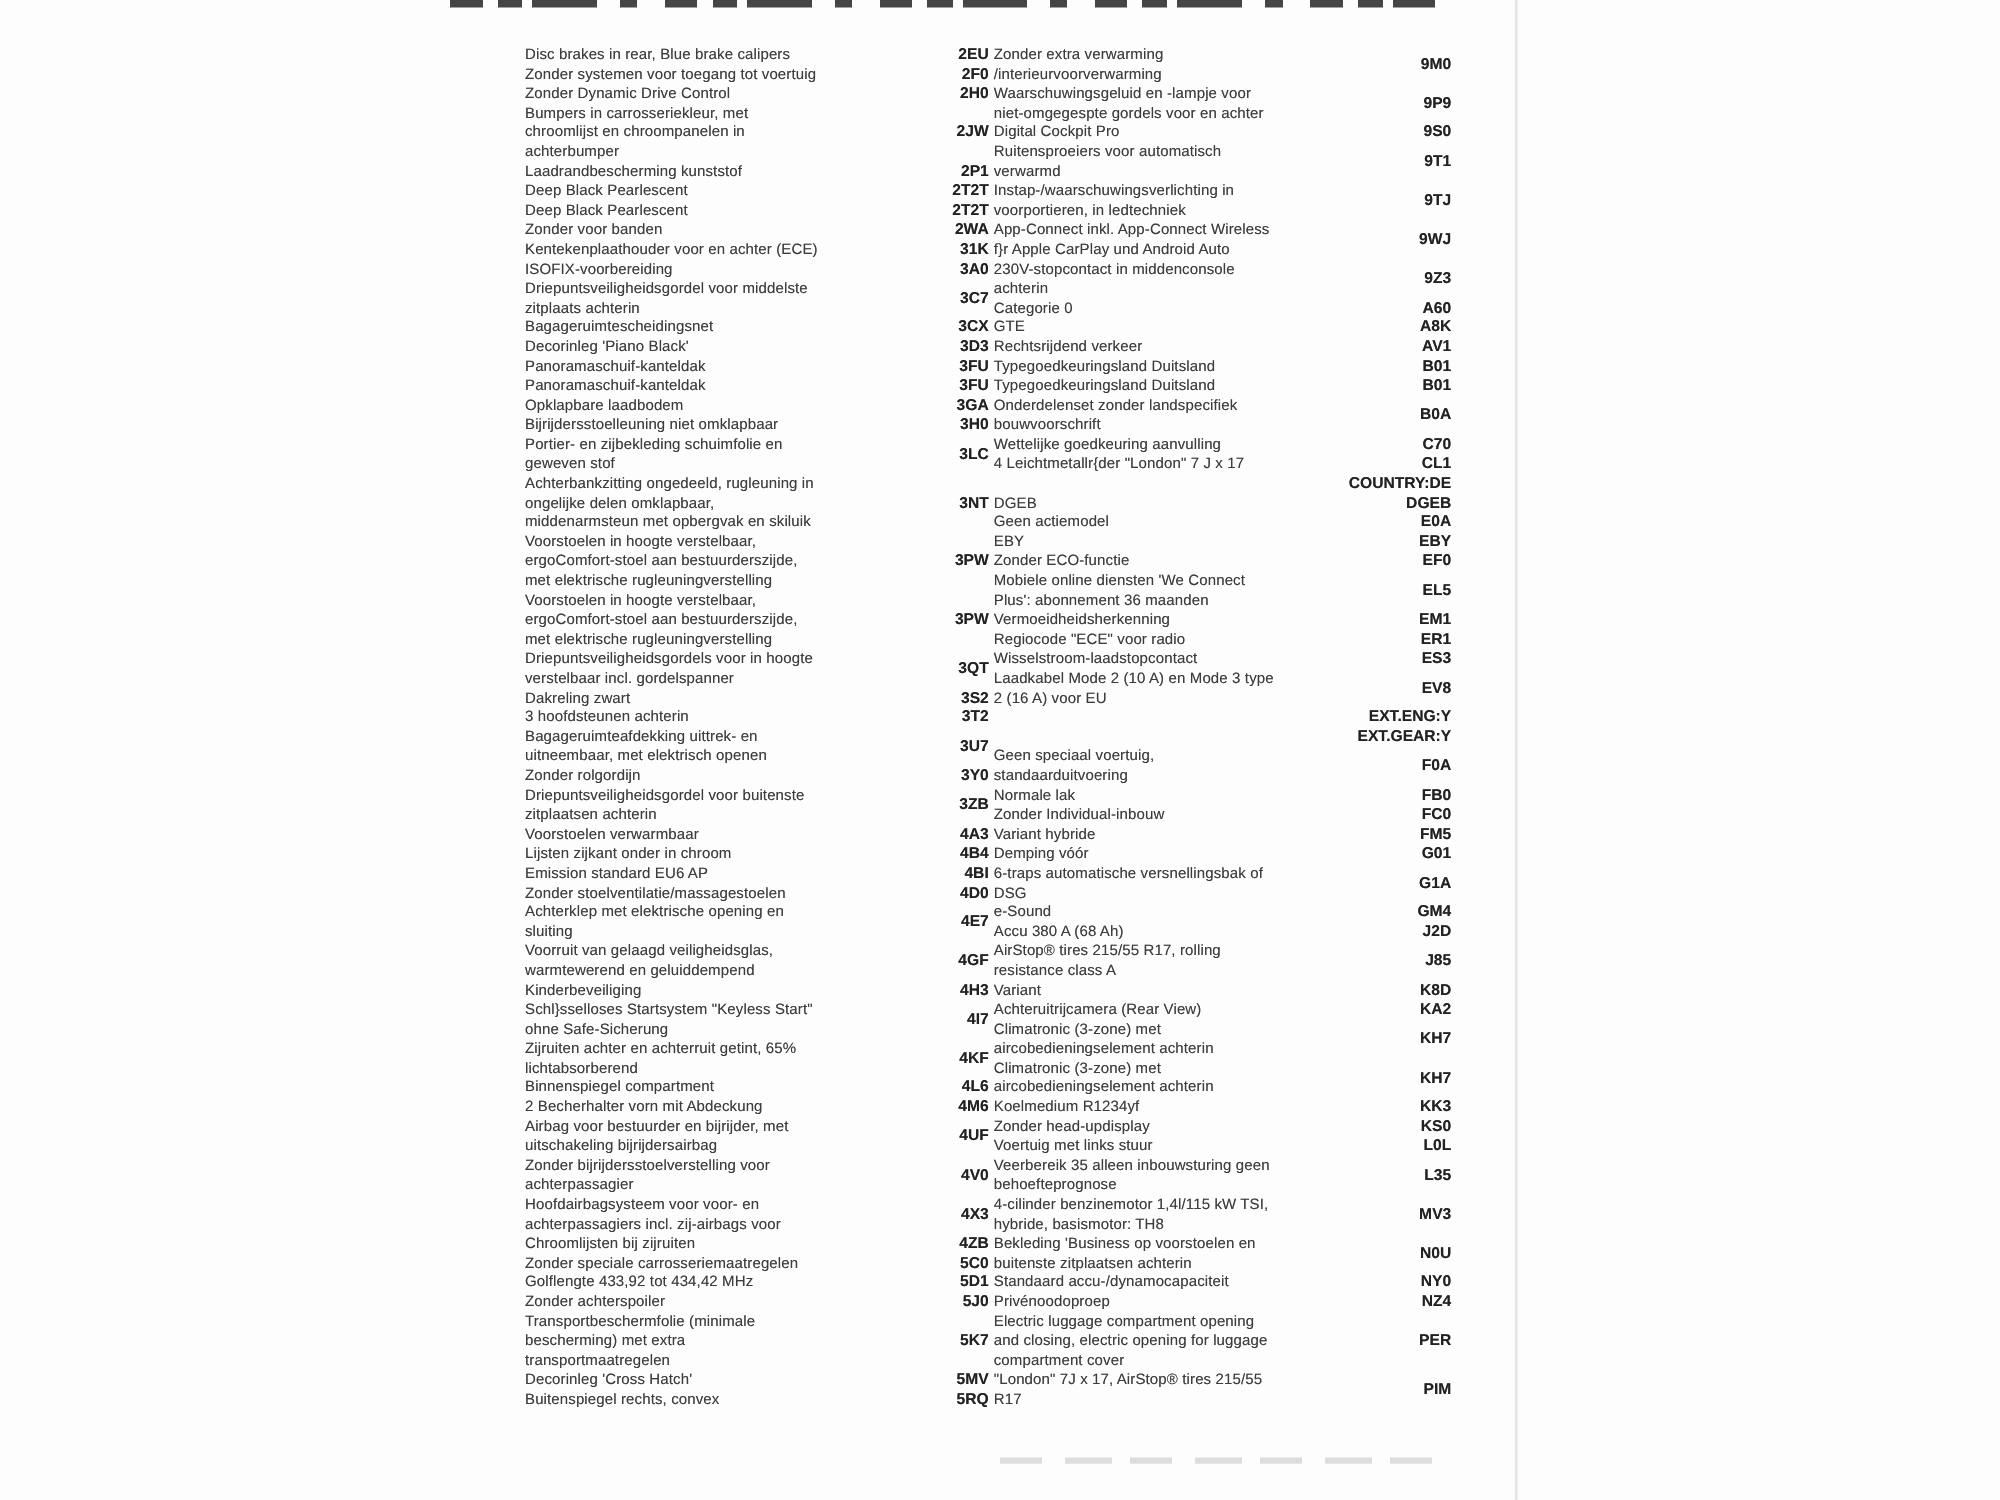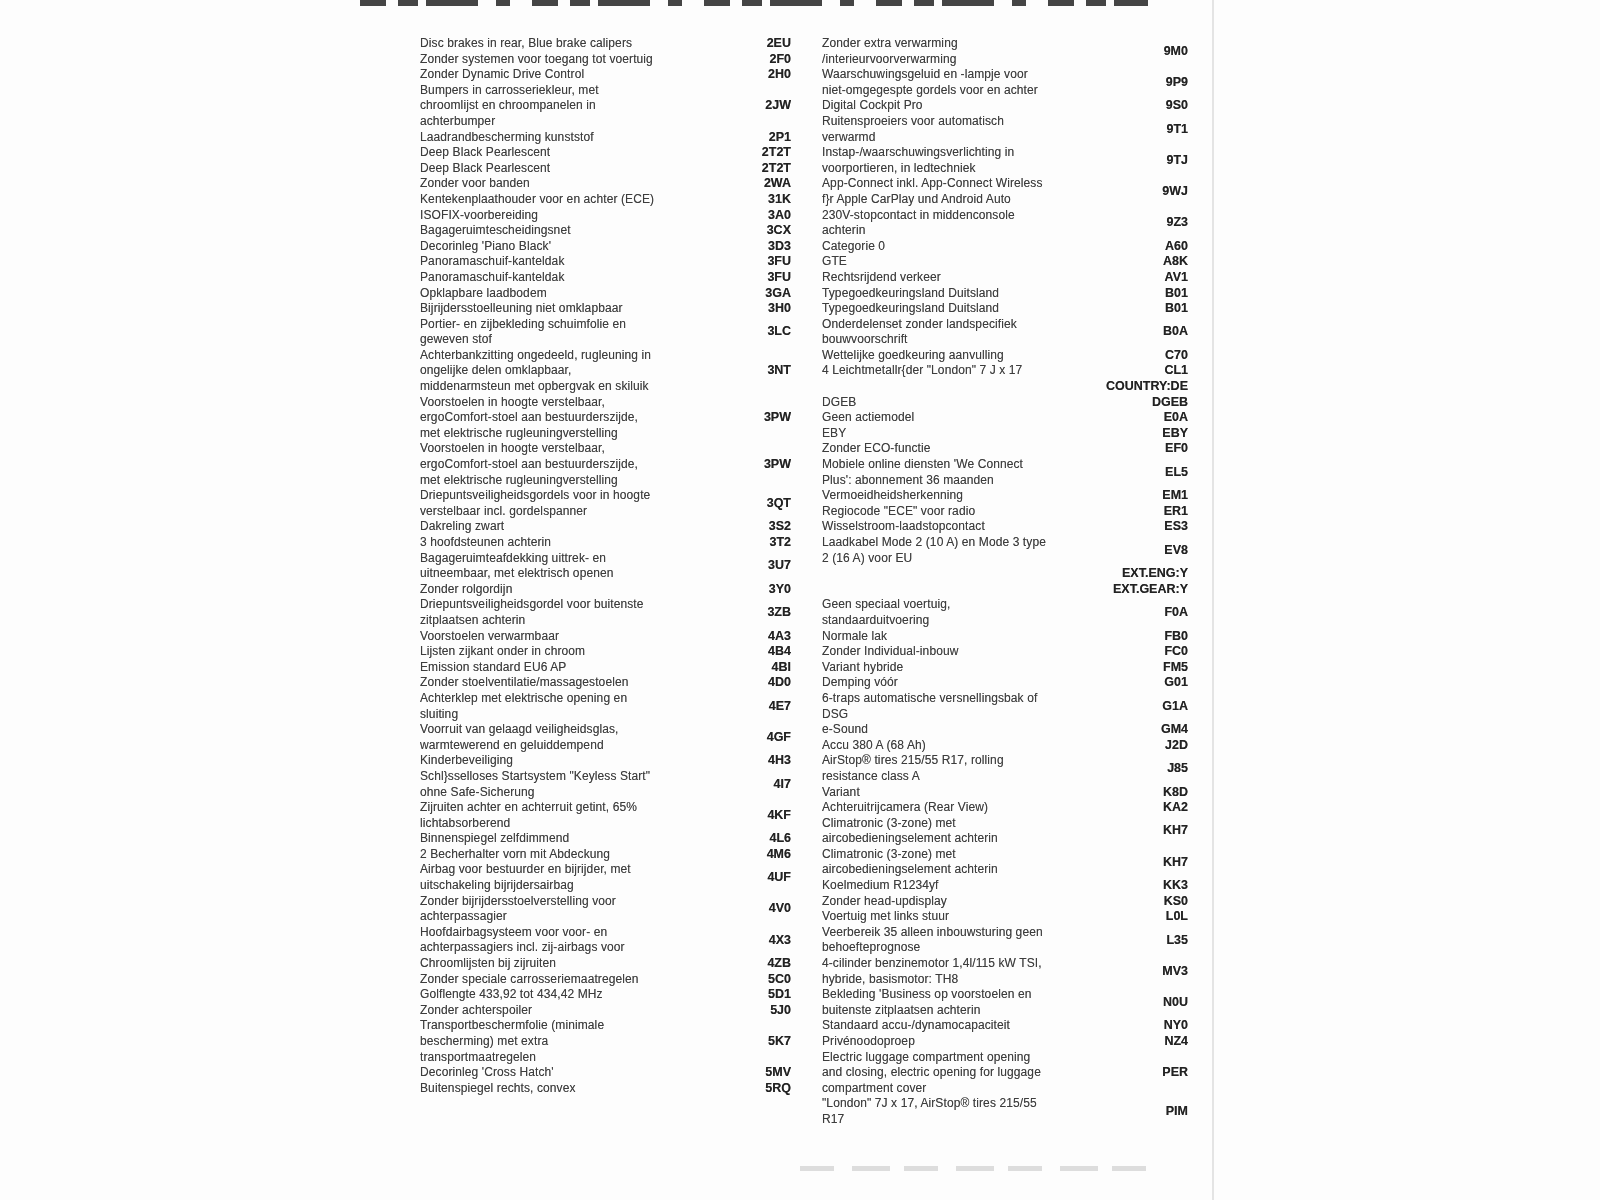--- a/index.html
+++ b/index.html
@@ -31,21 +31,21 @@
       #dddddd 0 34px, transparent 34px 52px,
       #dddddd 52px 90px, transparent 90px 104px);
   }
   .col {
     position: absolute;
     top: 36px;
     display: flex;
     flex-direction: column;
   }
   .col-left  { left: 420px; width: 371px; }
-  .col-right { left: 795px; width: 366px; margin-left: 27px; }
+  .col-right { left: 795px; width: 366px; }
   .row {
     display: flex;
     align-items: center;
     min-height: 15.6px;
   }
   .desc {
     white-space: pre-line;
     font-size: 12px;
     line-height: 15.6px;
     color: #3d3d3d;
@@ -109,20 +109,25 @@
     </div>
     <div class="row">
       <span class="desc">Kentekenplaathouder voor en achter (ECE)</span>
       <span class="code">31K</span>
     </div>
     <div class="row">
       <span class="desc">ISOFIX-voorbereiding</span>
       <span class="code">3A0</span>
     </div>
     <div class="row">
+      <span class="desc">Driepuntsveiligheidsgordel voor middelste
+zitplaats achterin</span>
+      <span class="code">3C7</span>
+    </div>
+    <div class="row">
       <span class="desc">Bagageruimtescheidingsnet</span>
       <span class="code">3CX</span>
     </div>
     <div class="row">
       <span class="desc">Decorinleg 'Piano Black'</span>
       <span class="code">3D3</span>
     </div>
     <div class="row">
       <span class="desc">Panoramaschuif-kanteldak</span>
       <span class="code">3FU</span>
@@ -223,21 +228,21 @@
       <span class="desc">Schl}sselloses Startsystem "Keyless Start"
 ohne Safe-Sicherung</span>
       <span class="code">4I7</span>
     </div>
     <div class="row">
       <span class="desc">Zijruiten achter en achterruit getint, 65%
 lichtabsorberend</span>
       <span class="code">4KF</span>
     </div>
     <div class="row">
-      <span class="desc">Binnenspiegel zelfdimmend</span>
+      <span class="desc">Binnenspiegel compartment</span>
       <span class="code">4L6</span>
     </div>
     <div class="row">
       <span class="desc">2 Becherhalter vorn mit Abdeckung</span>
       <span class="code">4M6</span>
     </div>
     <div class="row">
       <span class="desc">Airbag voor bestuurder en bijrijder, met
 uitschakeling bijrijdersairbag</span>
       <span class="code">4UF</span>

